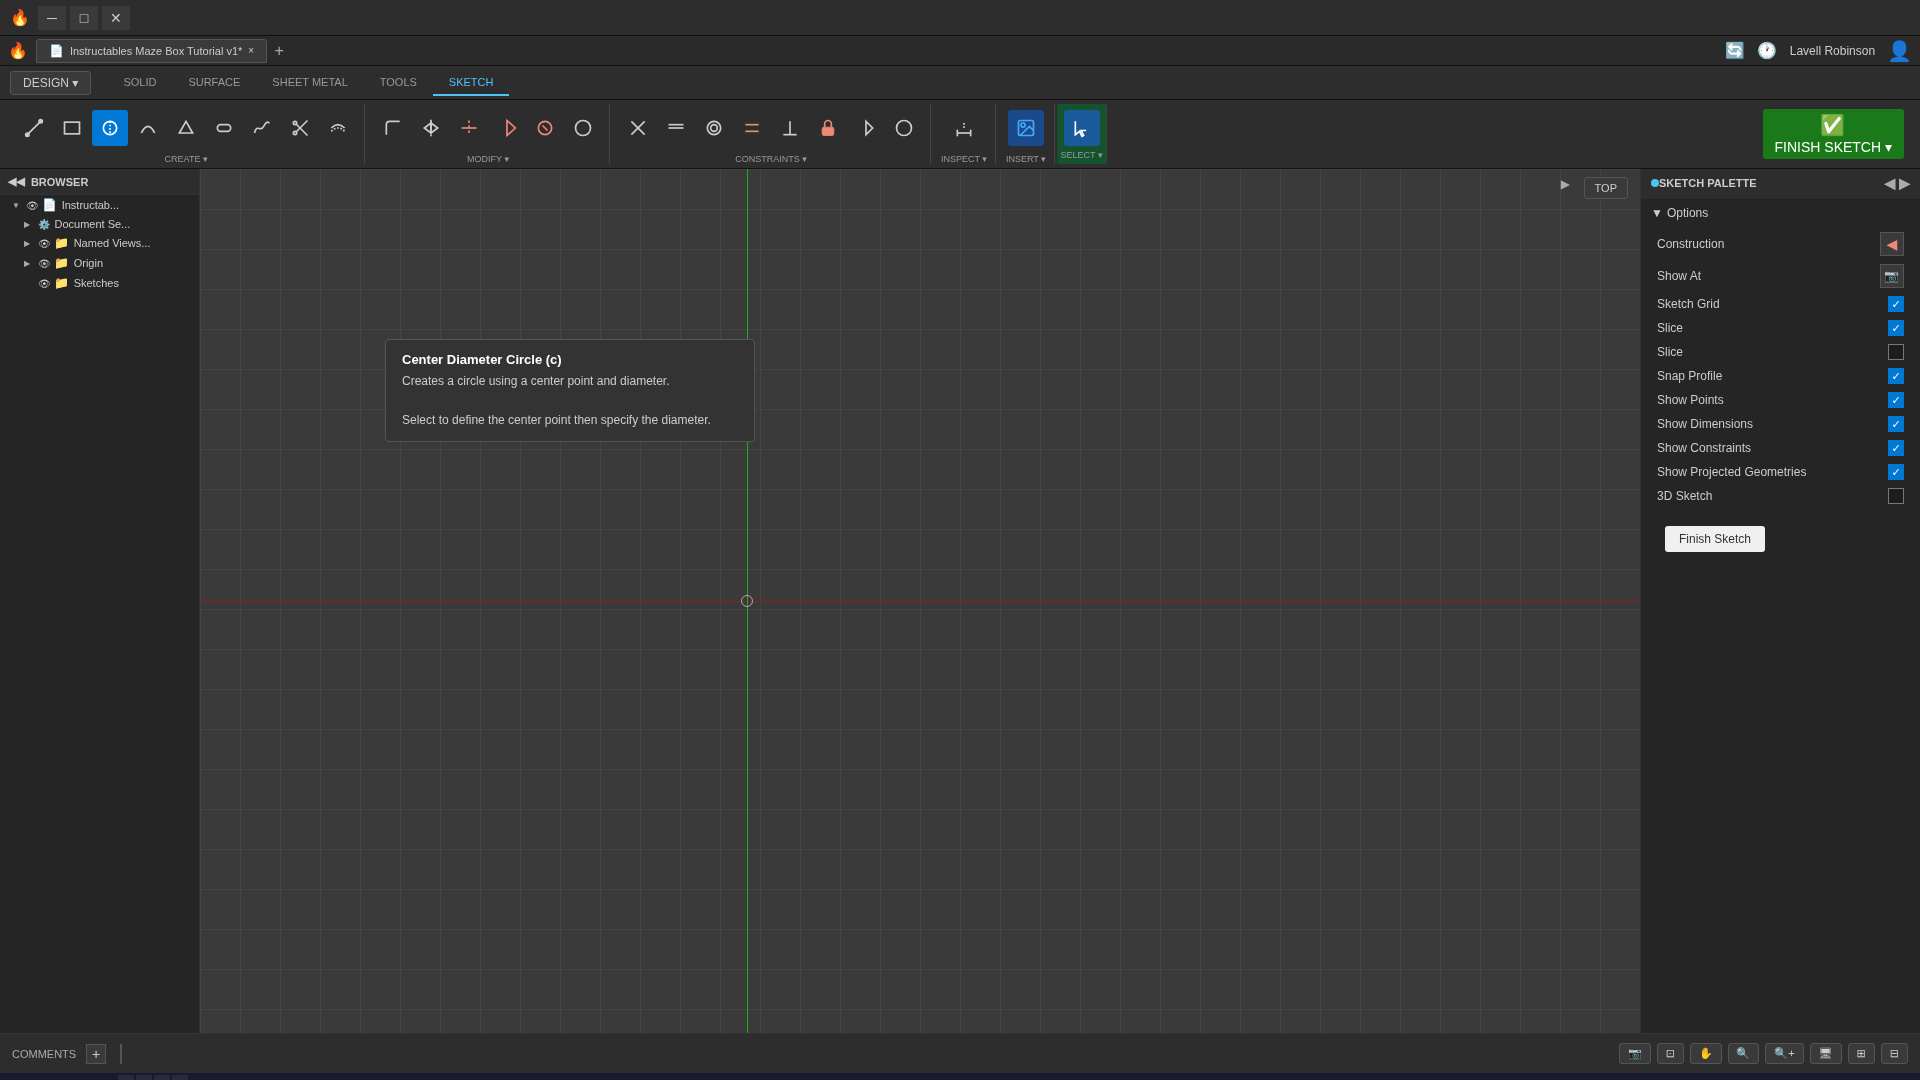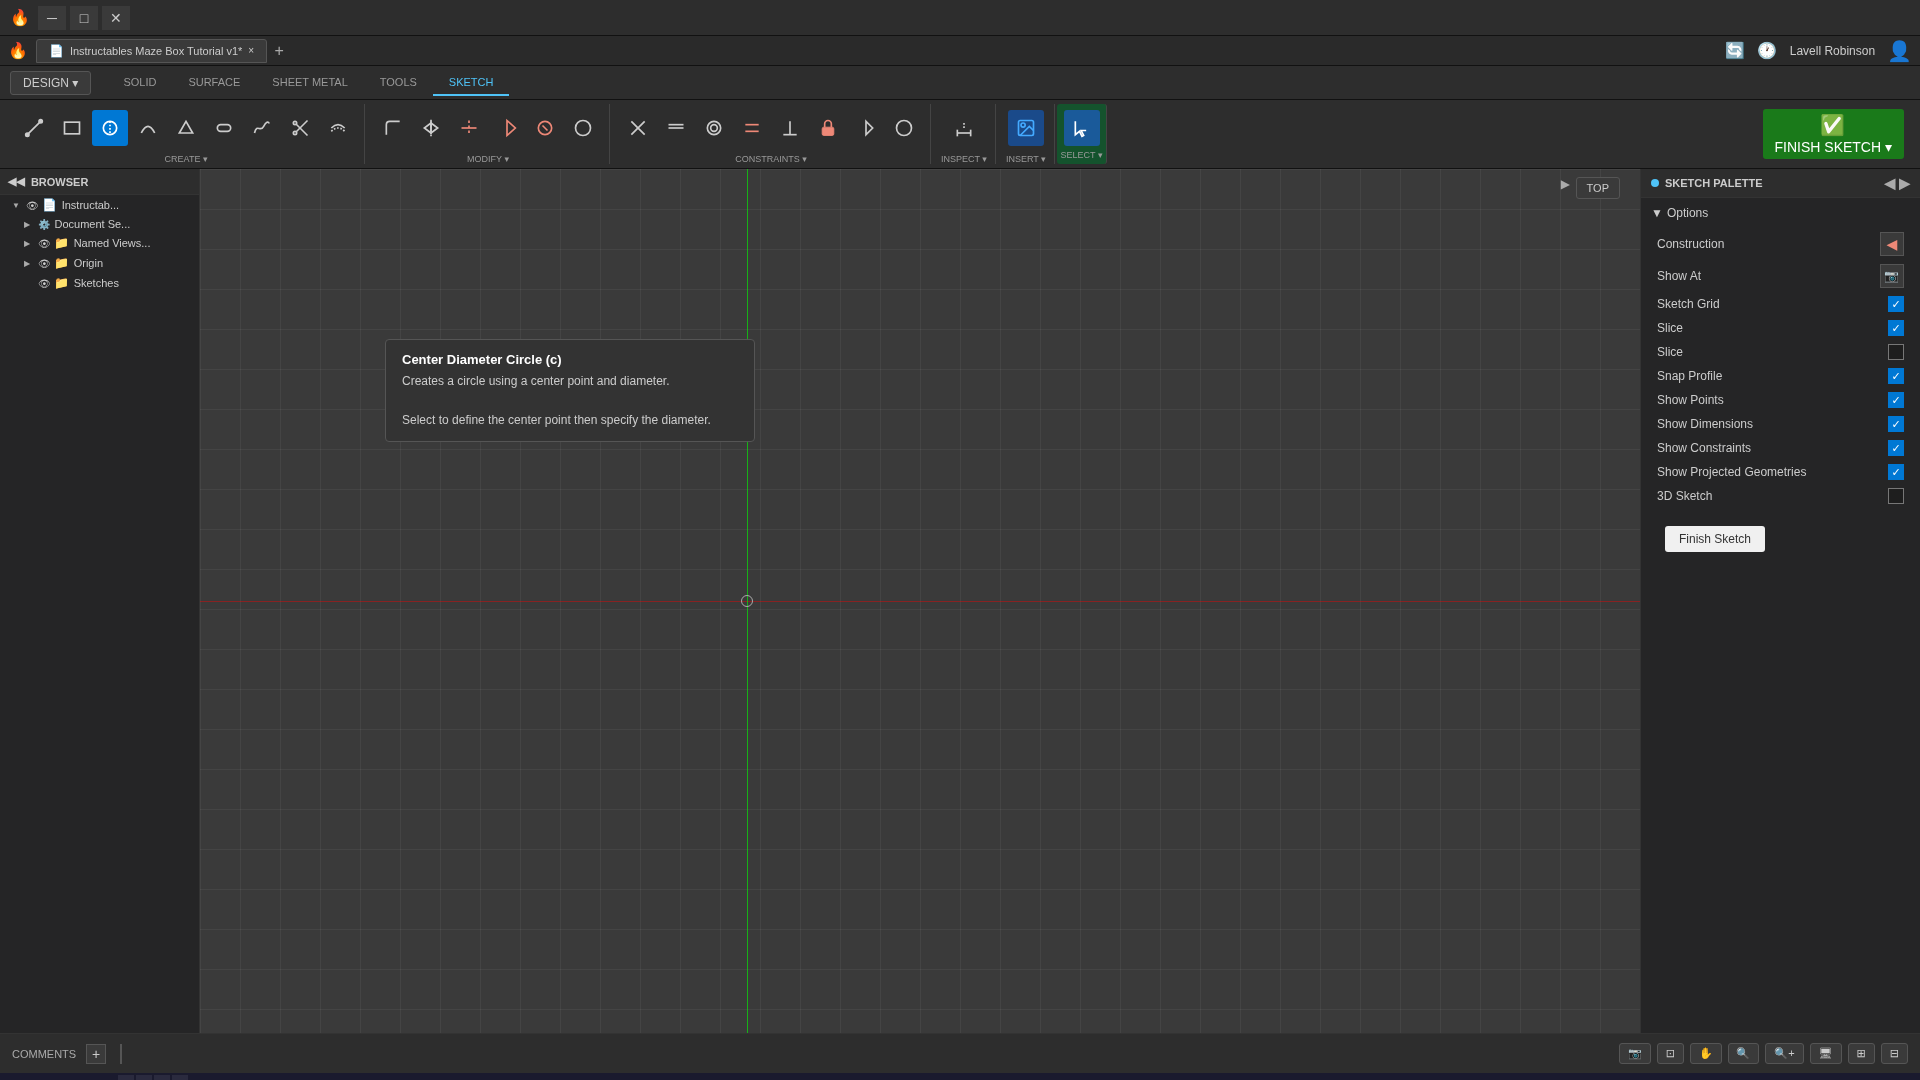--- a/index.html
+++ b/index.html
@@ -52,21 +52,21 @@
 
     
     .tooltip-box { position: absolute; top: 170px; left: 185px; background: #333; border: 1px solid #555; border-radius: 4px; padding: 12px 16px; width: 370px; z-index: 100; }
     .tooltip-title { font-size: 13px; font-weight: bold; color: #fff; margin-bottom: 6px; }
     .tooltip-desc { font-size: 12px; color: #ccc; margin-bottom: 22px; line-height: 1.4; }
     .tooltip-hint { font-size: 12px; color: #ccc; line-height: 1.4; }
 
     
     .sketch-palette { width: 280px; background: #252526; border-left: 1px solid #333; overflow-y: auto; }
     .palette-header { display: flex; align-items: center; justify-content: space-between; padding: 6px 10px; background: #2d2d2d; border-bottom: 1px solid #333; font-size: 11px; font-weight: bold; color: #ccc; }
-    .palette-header-left { display: flex; align-items: center; gap: 6px; }
+    .palette-header-left { display: flex; align-items: center; }
     .palette-dot { width: 8px; height: 8px; background: #4fc3f7; border-radius: 50%; }
     .palette-section { padding: 8px 10px; }
     .palette-section-title { font-size: 12px; color: #ccc; margin-bottom: 8px; display: flex; align-items: center; gap: 4px; }
     .palette-row { display: flex; align-items: center; justify-content: space-between; padding: 4px 6px; }
     .palette-row-label { font-size: 12px; color: #ccc; }
     .palette-checkbox { width: 16px; height: 16px; border: 1px solid #777; background: #1e1e1e; display: flex; align-items: center; justify-content: center; cursor: pointer; }
     .palette-checkbox.checked { background: #0078d4; border-color: #0078d4; }
     .palette-checkbox.checked::after { content: '✓'; color: #fff; font-size: 11px; }
     .palette-icon-btn { width: 24px; height: 24px; background: #3a3a3a; border: 1px solid #555; display: flex; align-items: center; justify-content: center; cursor: pointer; font-size: 14px; color: #e87; }
     .finish-sketch-btn { margin: 8px 10px; padding: 6px 14px; background: #f0f0f0; border: none; border-radius: 3px; font-size: 12px; color: #333; cursor: pointer; float: right; }
@@ -386,21 +386,21 @@
       <span>Sketches</span>
     </div>
   </div>
 
   <div class="canvas">
     <div class="canvas-grid"></div>
     <div class="canvas-axis-h"></div>
     <div class="canvas-axis-v"></div>
     <div class="canvas-origin" style="left:38%;top:50%;"></div>
 
-    <div style="position:absolute;top:8px;right:20px;background:#3a3a3a;border:1px solid #555;border-radius:3px;padding:4px 10px;font-size:11px;color:#ccc;">TOP</div>
+    <div style="position:absolute;top:8px;right:12px;background:#3a3a3a;border:1px solid #555;border-radius:3px;padding:4px 10px;font-size:11px;color:#ccc;">TOP</div>
 
     <div style="position:absolute;top:8px;right:70px;font-size:12px;color:#aaa;">▶</div>
 
     <div class="tooltip-box">
       <div class="tooltip-title">Center Diameter Circle (c)</div>
       <div class="tooltip-desc">Creates a circle using a center point and diameter.</div>
       <div class="tooltip-hint">Select to define the center point then specify the diameter.</div>
     </div>
   </div>
 

